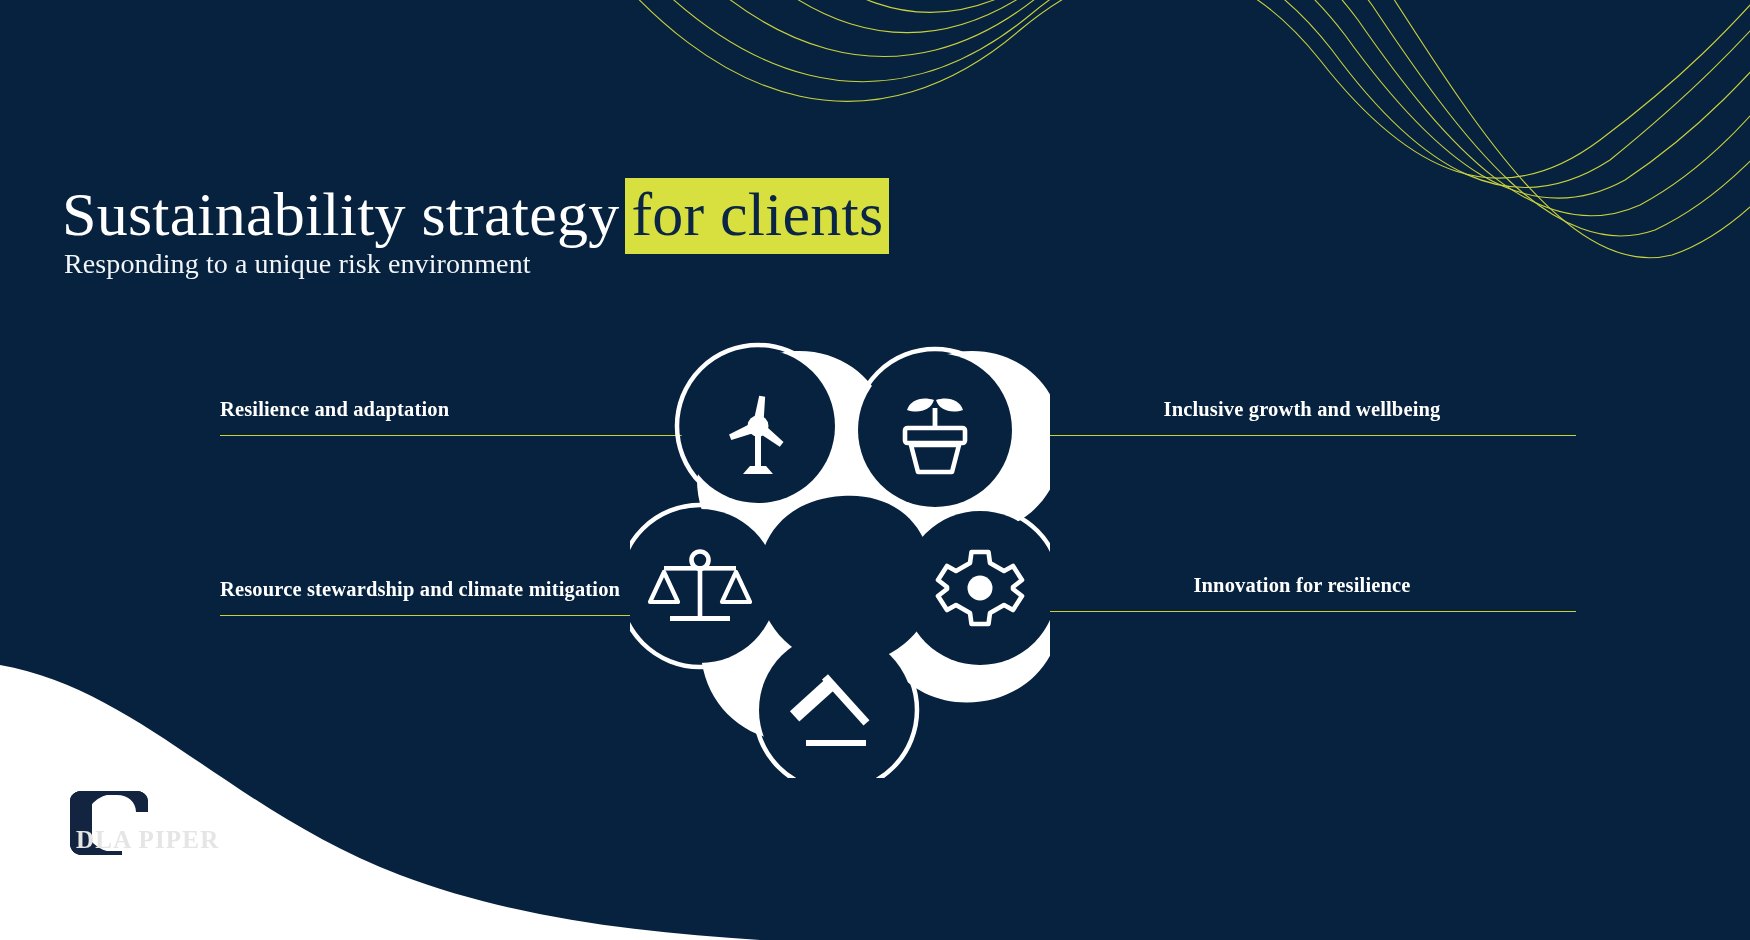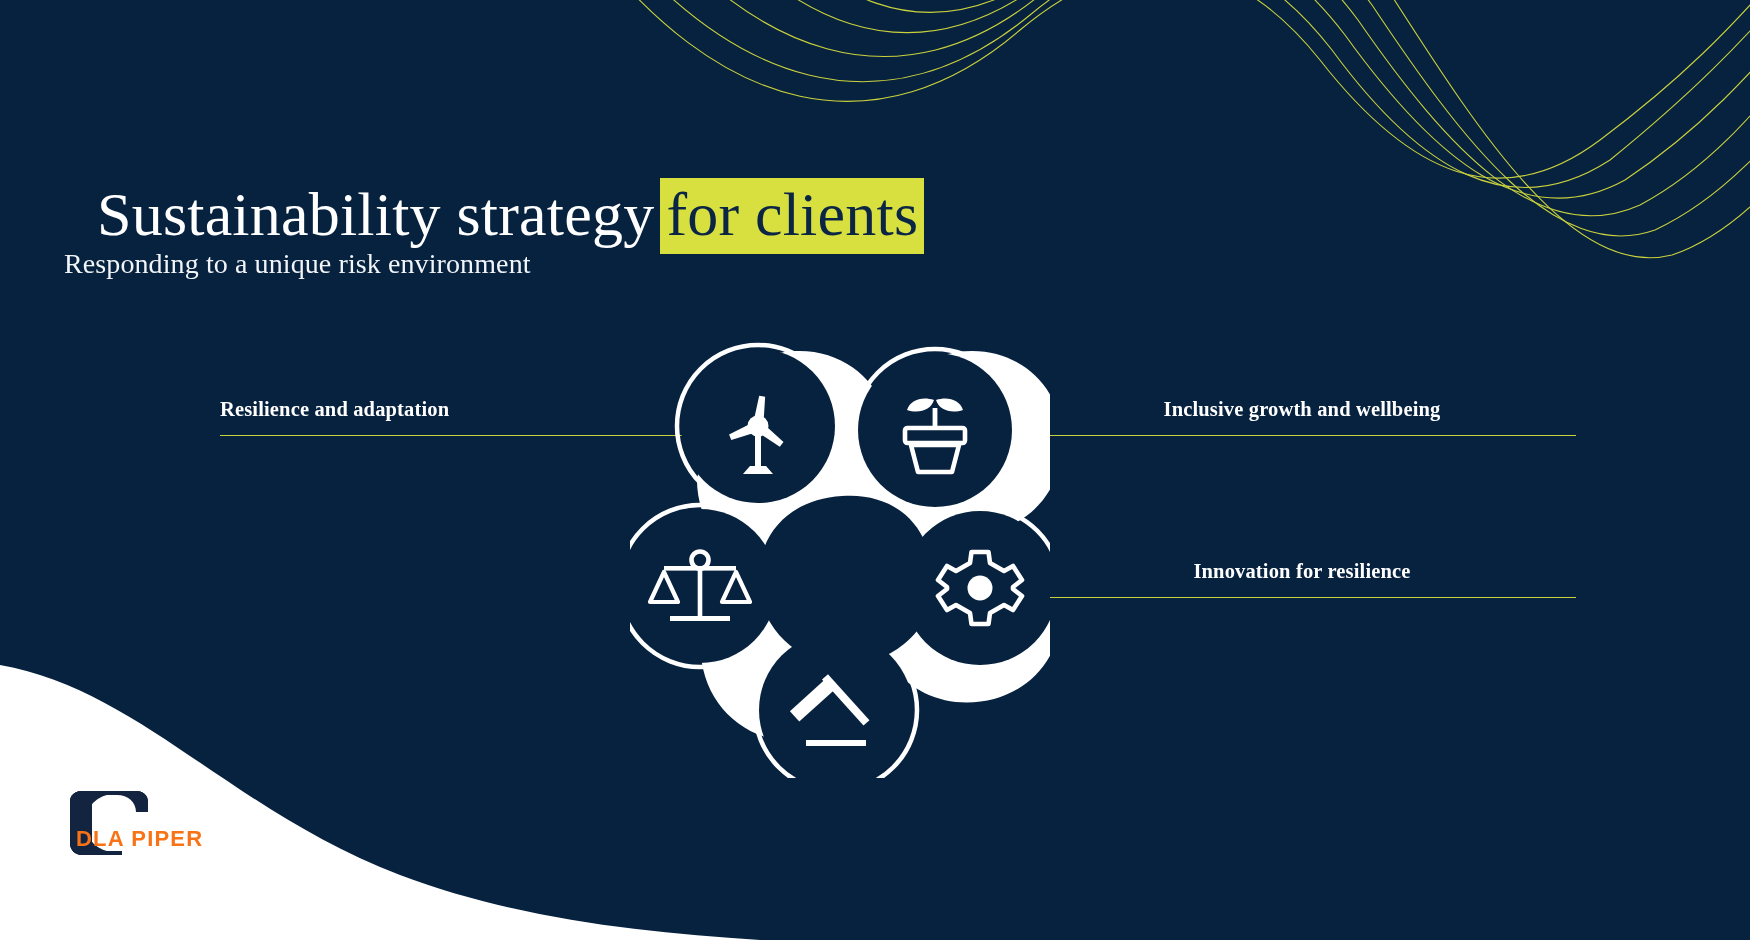--- a/index.html
+++ b/index.html
@@ -46,21 +46,20 @@
   .title {
     position: absolute;
     left: 62px;
     top: 136px;
     font-size: 62px;
     line-height: 1.0;
     color: #ffffff;
     font-weight: normal;
     white-space: nowrap;
     letter-spacing: 0.2px;
-    margin-left: 35px;
   }
   .title .hl {
     background: #d8e040;
     color: #0b2545;
     padding: 6px 6px 10px 6px;
     margin-left: 6px;
     display: inline-block;
     line-height: 0.98;
   }
   .subtitle {
@@ -84,21 +83,21 @@
     white-space: nowrap;
     padding-bottom: 14px;
     border-bottom: 1.6px solid #c9d13c;
   }
   .label.left  { text-align: left; margin-left: 48px; }
   .label.right { text-align: center; }
 
   .lbl-resilience   { left: 172px; top: 398px;  width: 520px; }
   .lbl-resource     { left: 172px; top: 578px;  width: 520px; }
   .lbl-inclusive    { left: 1028px; top: 398px; width: 548px; }
-  .lbl-innovation   { left: 1028px; top: 560px; width: 548px; }
+  .lbl-innovation   { left: 1028px; top: 574px; width: 548px; }
   .lbl-purpose      { left: 1028px; top: 698px; width: 548px; }
 
   
   .flower {
     position: absolute;
     left: 630px;
     top: 338px;
     width: 420px;
     height: 440px;
   }
@@ -108,24 +107,24 @@
     position: absolute;
     left: 62px;
     top: 790px;
     width: 130px;
     height: 66px;
   }
   .logo-text {
     position: absolute;
     left: 76px;
     top: 826px;
-    font-family: Liberation Sans, sans-serif;
-    font-size: 22px;
+    font-family: Liberation Serif, serif;
+    font-size: 25px;
     font-weight: bold;
-    color: #f97316;
+    color: #e5e5e5;
     letter-spacing: 1.2px;
   }
 </style>
 </head>
 <body>
 
 <div class="slide">
 
   <svg class="waves" viewBox="0 0 1130 300" preserveAspectRatio="none">
     <g fill="none" stroke="#c9d13c" stroke-width="1.1">
@@ -138,20 +137,21 @@
     </g>
   </svg>
 
   <h1 class="title">
     <span>Sustainability strategy</span><span class="hl">for clients</span>
   </h1>
 
   <div class="subtitle">Responding to a unique risk environment</div>
 
   <div class="label left lbl-resilience">Resilience and adaptation</div>
+  <div class="label left lbl-resource">Resource stewardship and climate mitigation</div>
   <div class="label right lbl-inclusive">Inclusive growth and wellbeing</div>
   <div class="label right lbl-innovation">Innovation for resilience</div>
 
   <svg class="flower" viewBox="0 0 420 440" preserveAspectRatio="xMidYMid meet">
 
     <g>
       <path fill="#ffffff" d="
         M 68,108
         C 68,50 112,8 170,8
         C 214,8 248,34 262,70

